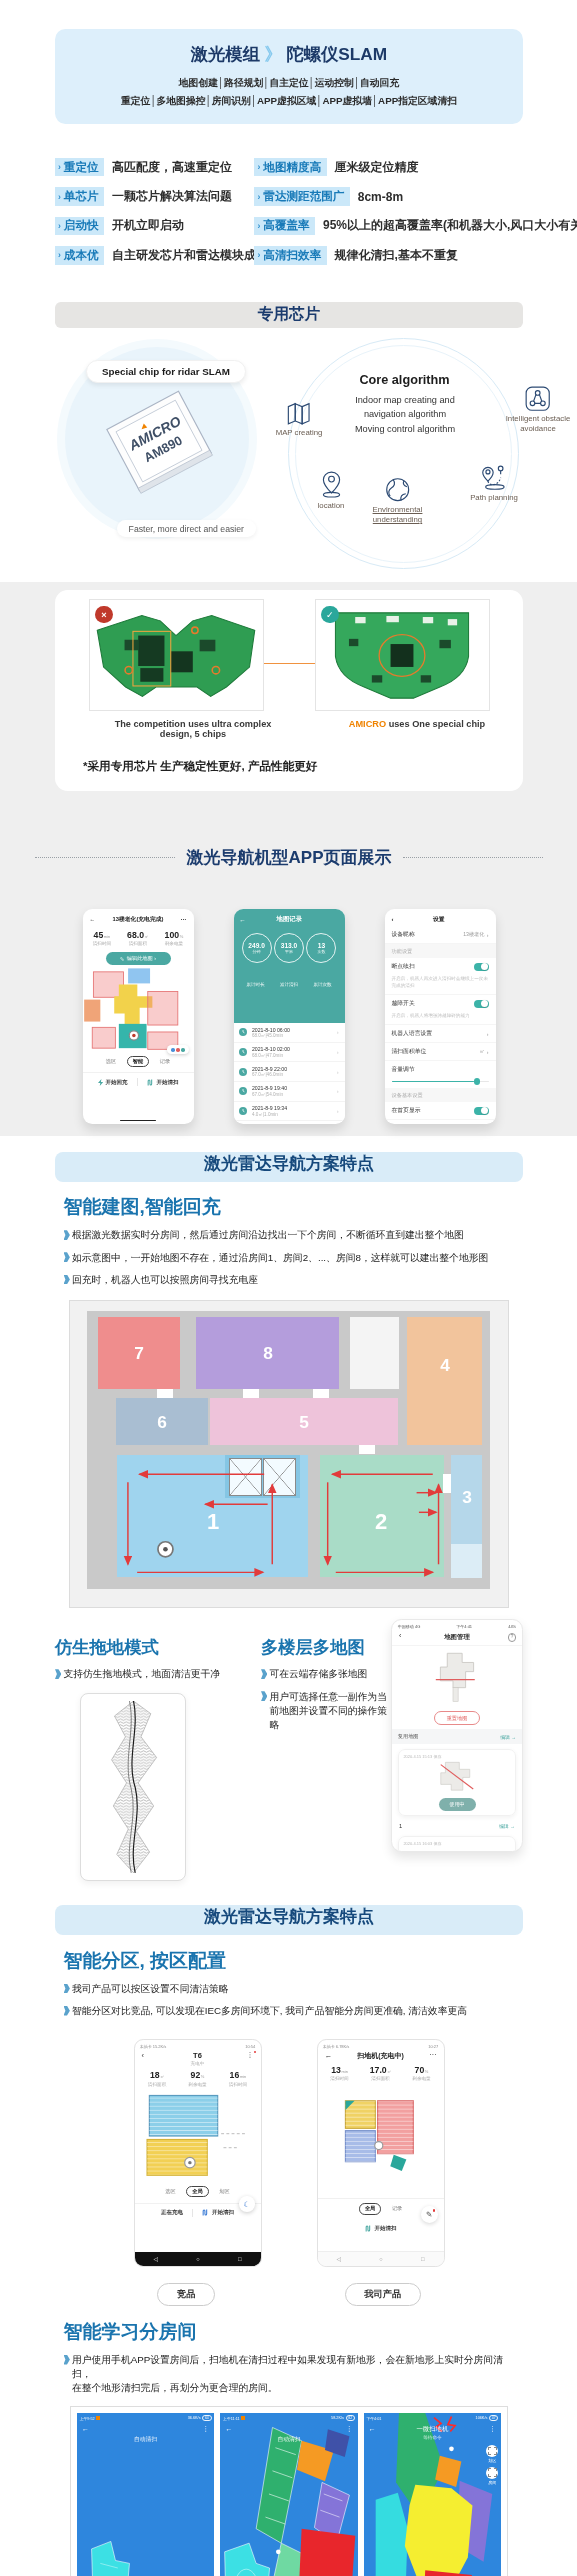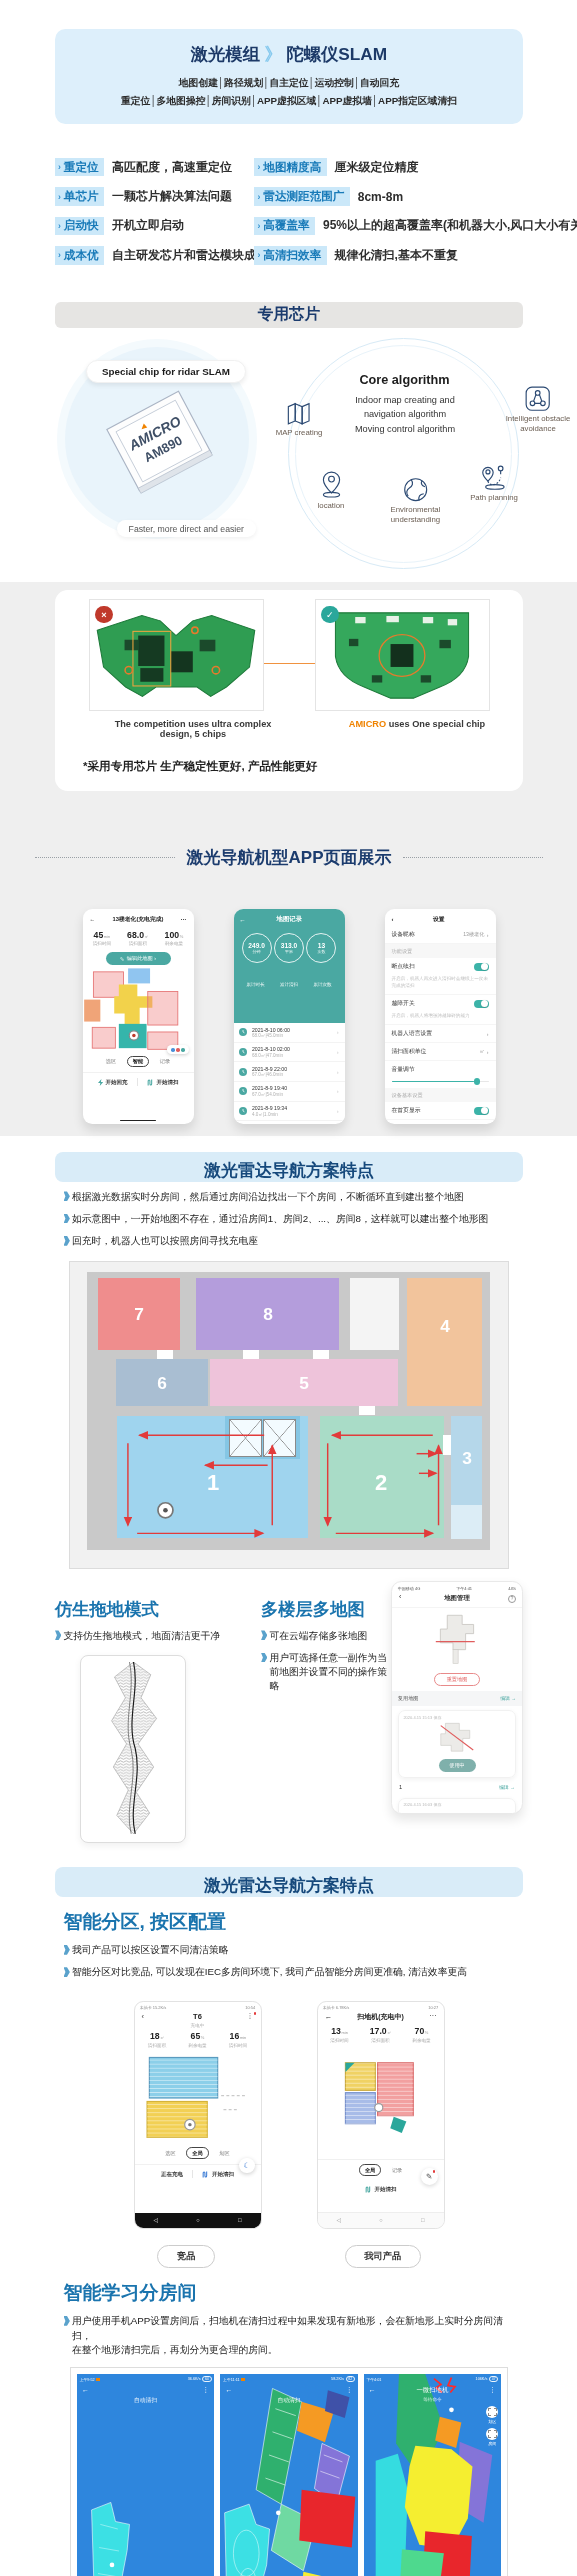--- a/index.html
+++ b/index.html
@@ -113,21 +113,21 @@
   .p3desc{font-size:4.6px;color:#bdbdbd;padding:1.2px 7px 4px;line-height:1.5;border-bottom:0.6px solid #f5f5f5;}
   .tog{width:15px;height:8px;border-radius:4.6px;background:#3cb3a8;position:relative;}
   .tog::after{content:"";position:absolute;right:0.6px;top:0.6px;width:7px;height:7px;background:#fff;
               border-radius:50%;box-shadow:0 0.6px 1.2px rgba(0,0,0,.25);}
   .slider{margin:2.3px 7px 5.8px;height:1.7px;background:#e7e7e7;border-radius:1.2px;position:relative;}
   .slider .fill{width:85%;height:1.7px;background:#3cb3a8;border-radius:1.2px;}
   .slider .knob{position:absolute;left:85%;top:-2.3px;width:6.4px;height:6.4px;border-radius:50%;background:#3cb3a8;}
   .reddot{width:2.9px;height:2.9px;background:#e33b3b;border-radius:50%;display:inline-block;}
   
   .band{width:468px;height:30px;margin:16px auto 0;background:#d9ecf8;border-radius:8px;
-        display:flex;align-items:flex-end;justify-content:center;}
+        display:flex;align-items:flex-start;justify-content:center;}
   .band h2{margin:0;font-size:17px;color:#16497c;font-weight:bold;}
   .wrap{width:451px;margin:0 auto;}
   .h3blue{font-size:19px;color:#1a74ae;font-weight:bold;margin:12.7px 0 5.8px;}
   .b{display:flex;gap:2px;align-items:flex-start;margin-top:8px;font-size:9.8px;font-weight:500;
      color:#222;line-height:1.45;}
   .bmk{flex:none;width:6.4px;height:9.8px;background:#5aa2cc;margin-top:1.7px;
        clip-path:polygon(0 0,55% 0,100% 50%,55% 100%,0 100%,30% 50%);}
   
   .fp{width:438px;height:306px;margin:12.7px auto 0;background:#f1f1f1;border:0.6px solid #dcdcdc;position:relative;}
   .fpb{position:absolute;left:17.3px;top:10.4px;width:403px;height:278px;background:#c9c9c9;}
@@ -338,21 +338,21 @@
     <span>Intelligent obstacle avoidance</span>
   </div>
   <div class="dicon" style="left:305px;top:143px;width:52px;">
     <svg width="21" height="26.6" viewBox="0 0 36 46" fill="none" stroke="#2c4a73" stroke-width="2">
       <path d="M18,2 C9,2 4,9 4,15 c0,9 14,23 14,23 s14,-14 14,-23 c0,-6 -5,-13 -14,-13 z"></path>
       <circle cx="18" cy="14" r="5"></circle>
         <ellipse cx="18" cy="41" rx="14" ry="4"></ellipse>
     </svg>
     <span>location</span>
   </div>
-  <div class="dicon" style="left:378px;top:149px;width:75px;">
+  <div class="dicon" style="left:360px;top:149px;width:75px;text-decoration:underline;">
     <svg width="25.4" height="25.4" viewBox="0 0 44 44" fill="none" stroke="#2c4a73" stroke-width="2">
       <circle cx="22" cy="22" r="19"></circle>
       <path d="M14,4 c5,7 2,12 -3,15 c-5,3 -6,9 -2,14 M33,6 c-3,6 0,9 5,11 M28,41 c-2,-7 1,-11 8,-12"></path>
     </svg>
     <span>Environmental understanding</span>
   </div>
   <div class="dicon" style="left:462px;top:137px;width:64px;">
     <svg width="26.6" height="25.4" viewBox="0 0 46 44" fill="none" stroke="#2c4a73" stroke-width="2">
       <path d="M12,4 c-6,0 -9,5 -9,9 c0,6 9,15 9,15 s9,-9 9,-15 c0,-4 -3,-9 -9,-9 z"></path>
       <circle cx="12" cy="12" r="3.5"></circle>
@@ -638,20 +638,21 @@
 
     </div>
   </div>
 </div>
 
 <div class="band">
   <h2>激光雷达导航方案特点</h2>
 </div>
 
 <div class="wrap">
+  <h3 class="h3blue">智能建图,智能回充</h3>
   <div>
 
       <div class="b">
         <span class="bmk"></span>
         <span>根据激光数据实时分房间，然后通过房间沿边找出一下个房间，不断循环直到建出整个地图</span>
       </div>
 
       <div class="b">
         <span class="bmk"></span>
         <span>如示意图中，一开始地图不存在，通过沿房间1、房间2、...、房间8，这样就可以建出整个地形图</span>
@@ -823,21 +824,21 @@
       <span class="zmenu"><span>⋮</span><span class="reddot"></span></span>
     </div>
     <div class="pstats">
 
         <div class="pstat">
           <div><span class="v">18</span><span class="u">㎡</span></div>
           <div class="l">清扫面积</div>
         </div>
 
         <div class="pstat">
-          <div><span class="v">65</span><span class="u">%</span></div>
+          <div><span class="v">92</span><span class="u">%</span></div>
           <div class="l">剩余电量</div>
         </div>
 
         <div class="pstat">
           <div><span class="v">16</span><span class="u">min</span></div>
           <div class="l">清扫时间</div>
         </div>
       </div>
     <div class="zmap">
       <svg width="116" height="88" viewBox="0 0 200 152">

